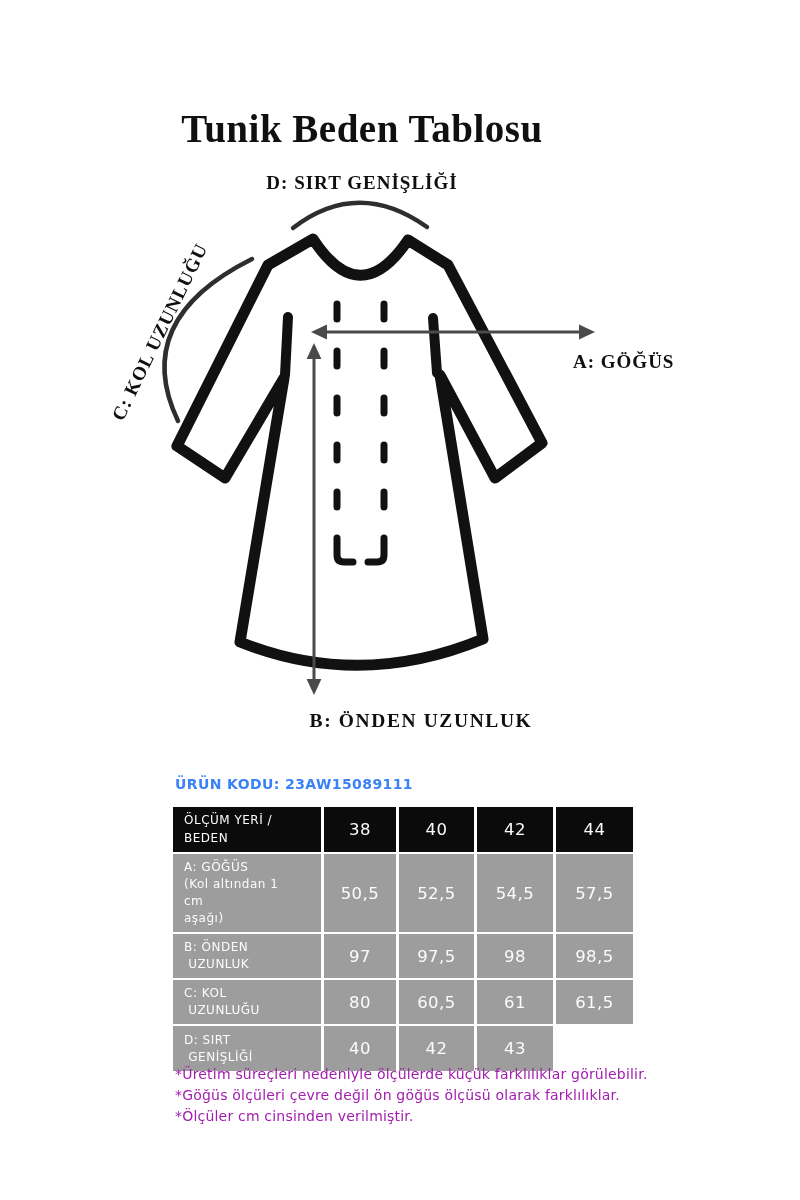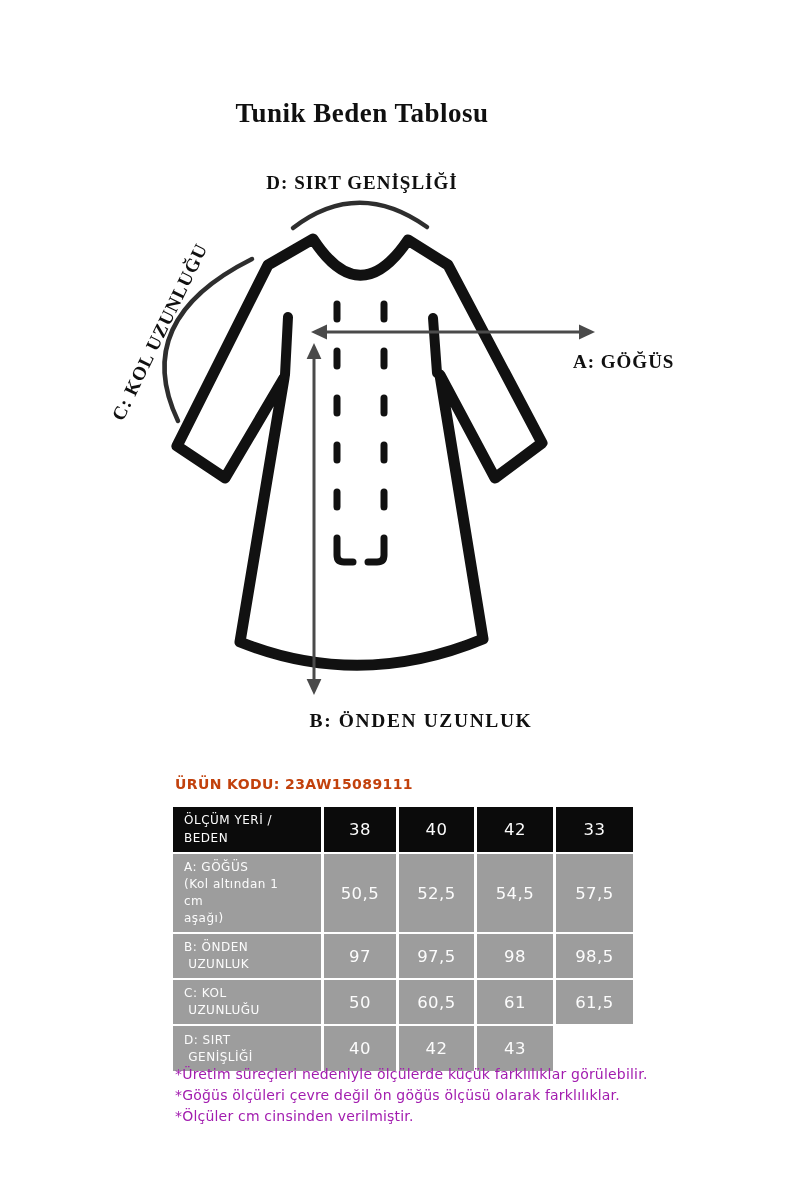--- a/index.html
+++ b/index.html
@@ -12,21 +12,21 @@
   }
   .page{position:absolute;inset:0;}
 
   
   .title{
     position:absolute;
     top:80px;left:0;width:724px;
     text-align:center;
     font-family:"Liberation Serif","DejaVu Serif",serif;
     font-weight:bold;
-    font-size:27px;
+    font-size:39px;
     letter-spacing:0.5px;
     color:#101010;
   }
 
   
   svg.diagram{position:absolute;top:0;left:0;}
   .diagram text{
     font-family:"Liberation Serif","DejaVu Serif",serif;
     font-weight:bold;
     fill:#101010;
@@ -34,21 +34,21 @@
   .lbl{font-size:19px;letter-spacing:1px;}
   .lbl-b{font-size:19.5px;letter-spacing:1.6px;}
 
   
   .product-code{
     position:absolute;
     left:175px;top:776px;
     font-size:14px;
     font-weight:700;
     letter-spacing:0.4px;
-    color:#c2410c;
+    color:#3b82f6;
   }
 
   
   .size-table{
     position:absolute;
     left:173px;top:807px;
     width:460px;
   }
   .t-row{
     display:grid;
@@ -137,21 +137,21 @@
   <div class="product-code">ÜRÜN KODU: 23AW15089111</div>
 
   <div class="size-table">
 
     <div class="t-row row-head">
       <div class="cell head label">ÖLÇÜM YERİ /
 BEDEN</div>
       <div class="cell head value">38</div>
       <div class="cell head value">40</div>
       <div class="cell head value">42</div>
-      <div class="cell head value">33</div>
+      <div class="cell head value">44</div>
     </div>
 
     <div class="t-row row-a">
       <div class="cell data label">A: GÖĞÜS
 (Kol altından 1 cm
 aşağı)</div>
       <div class="cell data value">50,5</div>
       <div class="cell data value">52,5</div>
       <div class="cell data value">54,5</div>
       <div class="cell data value">57,5</div>
@@ -162,21 +162,21 @@
 &nbsp;UZUNLUK</div>
       <div class="cell data value">97</div>
       <div class="cell data value">97,5</div>
       <div class="cell data value">98</div>
       <div class="cell data value">98,5</div>
     </div>
 
     <div class="t-row row-c">
       <div class="cell data label">C: KOL
 &nbsp;UZUNLUĞU</div>
-      <div class="cell data value">50</div>
+      <div class="cell data value">80</div>
       <div class="cell data value">60,5</div>
       <div class="cell data value">61</div>
       <div class="cell data value">61,5</div>
     </div>
 
     <div class="t-row row-d">
       <div class="cell data label">D: SIRT
 &nbsp;GENİŞLİĞİ</div>
       <div class="cell data value">40</div>
       <div class="cell data value">42</div>

